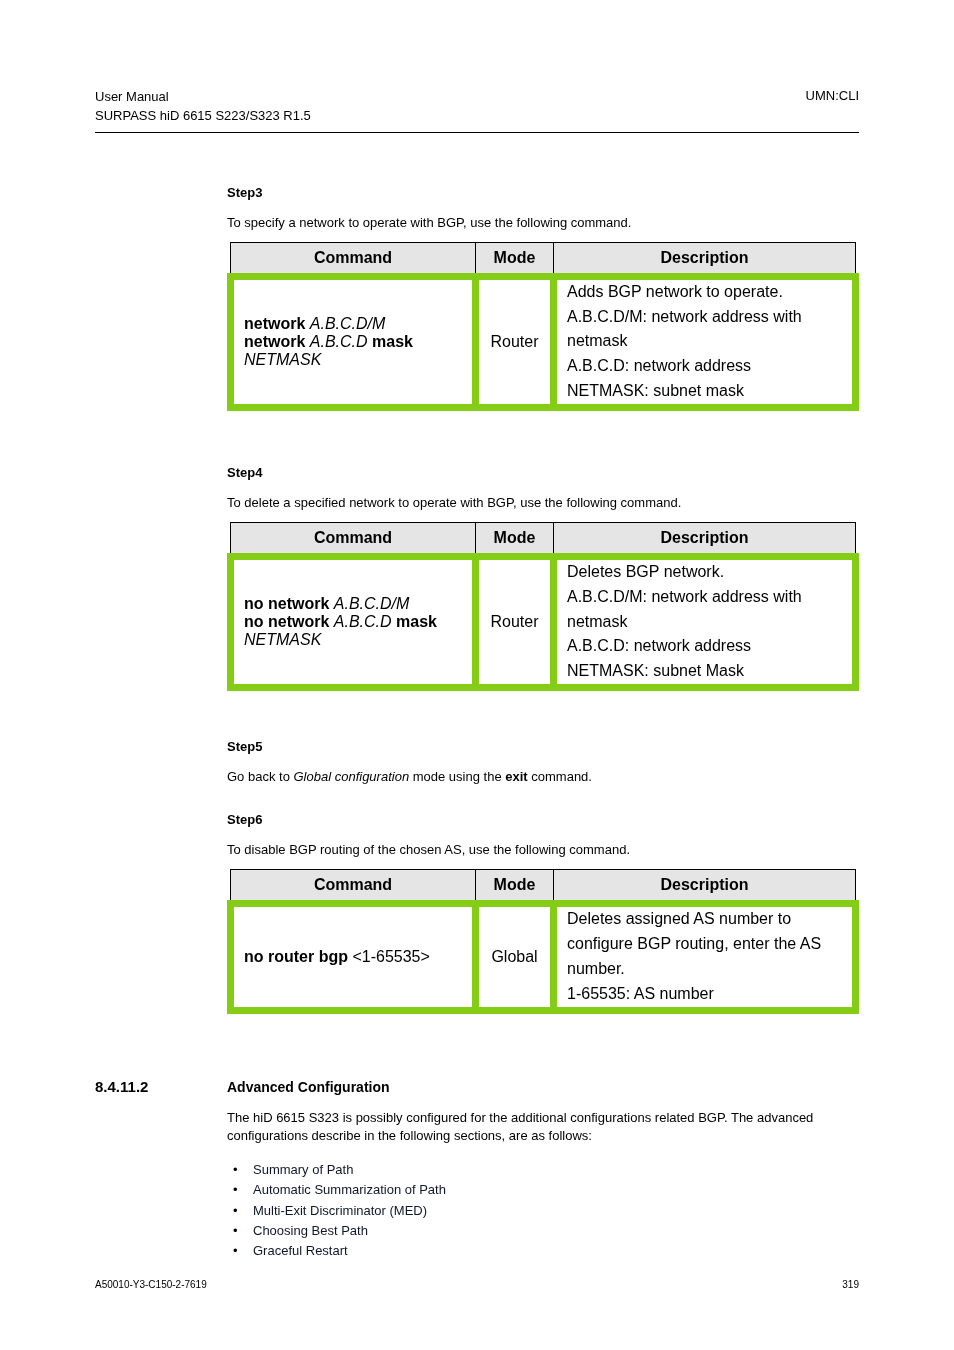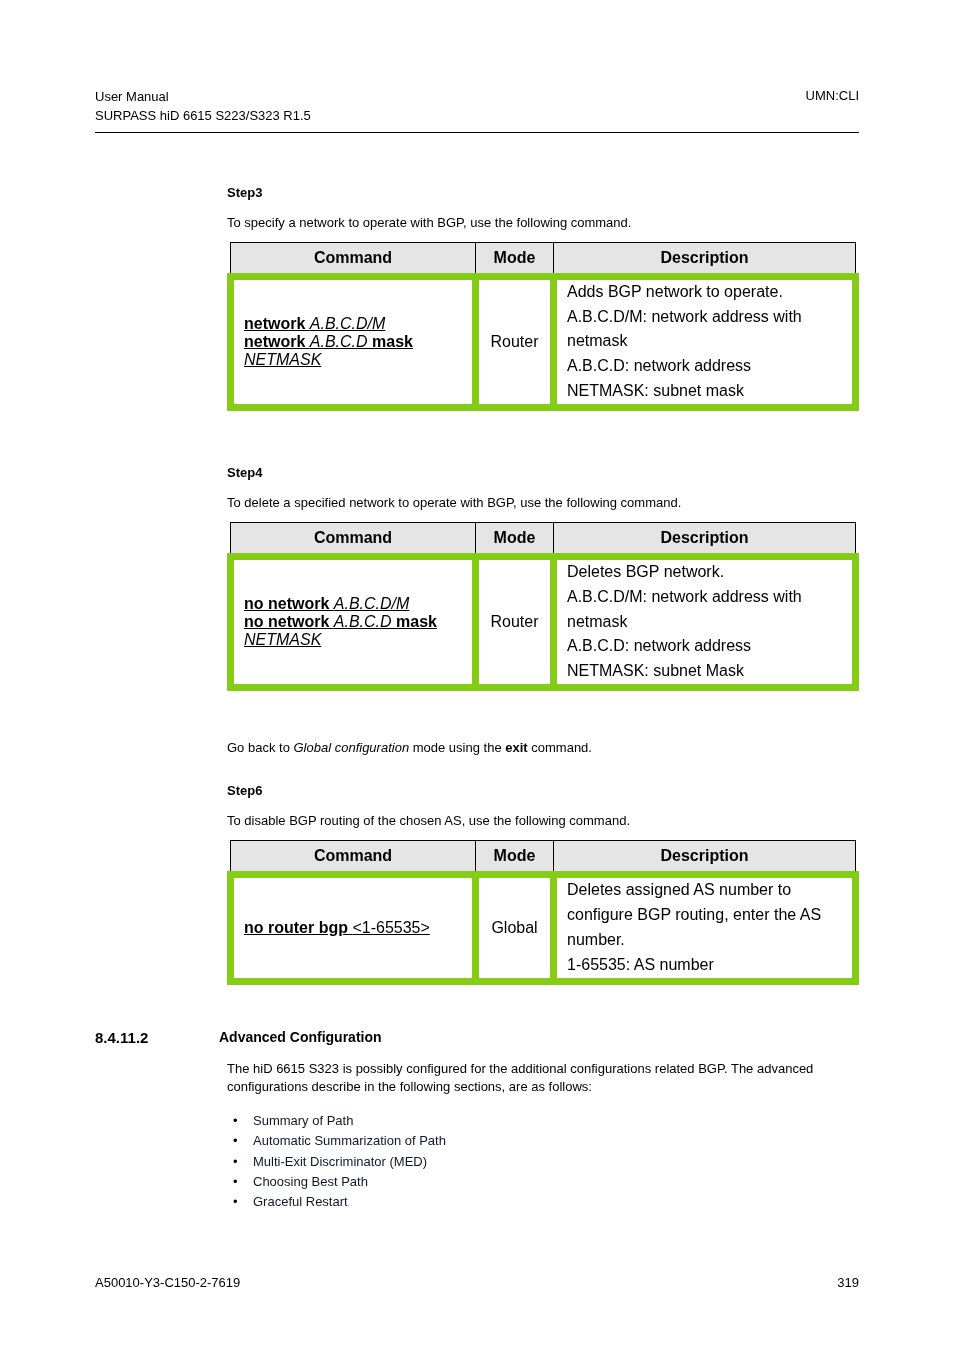--- a/index.html
+++ b/index.html
@@ -10,32 +10,32 @@
   .hr { border: none; border-top: 1px solid #000; margin-top: 4px; margin-bottom: 52px; }
   .content { margin-left: 132px; }
   .step-block { margin-bottom: 26px; }
   .step-label { font-weight: bold; font-size: 13px; margin-bottom: 14px; }
   .step-text { font-size: 13px; margin-bottom: 10px; line-height: 1.4; }
   table.cmdtable { width: 100%; border-collapse: collapse; font-size: 16px; }
   table.cmdtable th { background: #e5e5e5; font-weight: bold; text-align: center; padding: 6px 8px; border: 1px solid #000; }
   table.cmdtable td { border: 7px solid #84cc16; padding: 0 10px; vertical-align: middle; }
   table.cmdtable th:first-child, table.cmdtable td.col-cmd { width: 245px; }
   table.cmdtable th:nth-child(2), table.cmdtable td.col-mode { width: 78px; text-align: center; }
-  table.cmdtable td.col-cmd { font-family: Arial, sans-serif; text-decoration: underline; }
+  table.cmdtable td.col-cmd { font-family: Arial, sans-serif; }
   .cmd-strong { font-weight: bold; }
   .cmd-italic { font-style: italic; }
   .desc-line { line-height: 1.55; }
   .section-heading { font-weight: bold; font-size: 14px; margin-bottom: 18px; margin-left: 0; }
-  .section-heading-wrap { margin-left: -132px; display: flex; gap: 26px; align-items: center; margin-bottom: 14px; }
+  .section-heading-wrap { margin-left: -132px; display: flex; gap: 34px; align-items: flex-end; margin-top: 20px; margin-bottom: 14px; }
   .section-num { font-weight: bold; font-size: 15px; min-width: 98px; }
   .body-text { font-size: 13px; line-height: 1.45; margin-bottom: 14px; }
   ul.bullets { list-style: none; padding-left: 0; font-size: 13px; }
   ul.bullets li { position: relative; padding-left: 26px; line-height: 1.55; }
   ul.bullets li::before { content: "•"; position: absolute; left: 6px; top: 0; }
-  .footer { position: absolute; bottom: 60px; left: 95px; right: 95px; display: flex; justify-content: space-between; font-size: 13px; }
+  .footer { position: absolute; bottom: 60px; left: 95px; right: 95px; display: flex; justify-content: space-between; font-size: 10px; }
   .link { color: #0f172a; }
 </style>
 </head>
 <body>
 
 <div class="page">
 
   <div class="header">
     <div class="header-left">
       <div>User  Manual</div>
@@ -103,20 +103,21 @@
               <div class="desc-line">NETMASK: subnet Mask</div>
             </td>
           </tr>
         </tbody>
       </table>
     </div>
 
     <div style="height:22px"></div>
 
     <div class="step-block">
+      <div class="step-label">Step5</div>
       <div class="step-text">
         <span>Go back to </span><span class="cmd-italic">Global configuration</span><span> mode using the </span><span class="cmd-strong">exit</span><span> command.</span>
       </div>
     </div>
 
     <div class="step-block">
       <div class="step-label">Step6</div>
       <div class="step-text">To disable BGP routing of the chosen AS, use the following command.</div>
       <table class="cmdtable">
         <thead>

